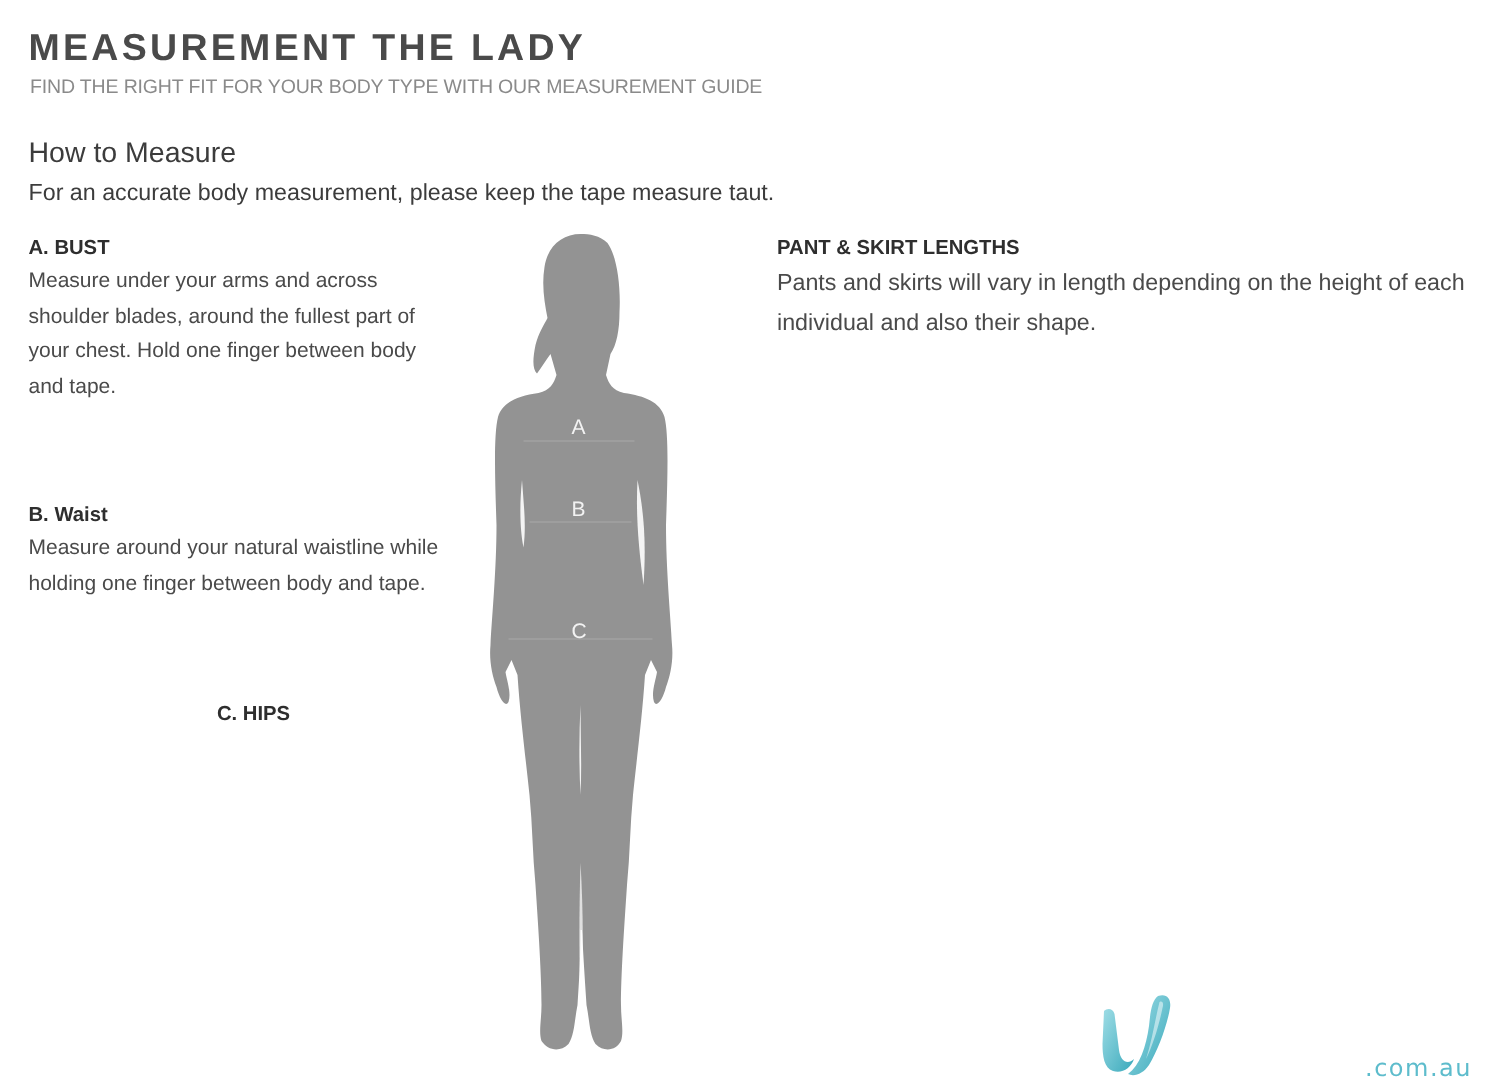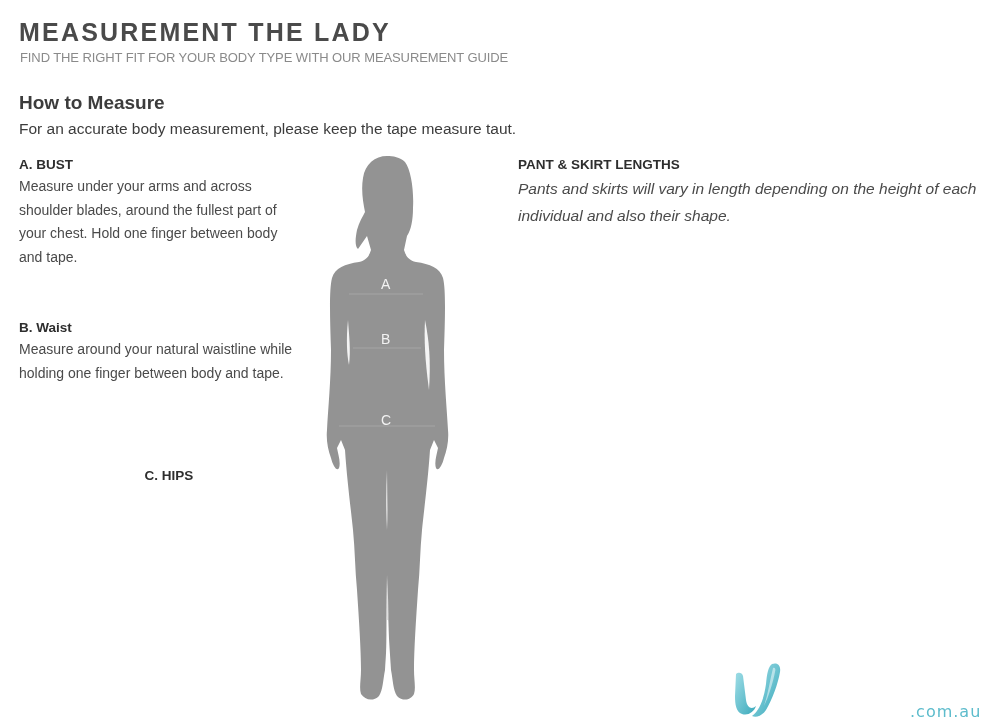--- a/index.html
+++ b/index.html
@@ -2,21 +2,21 @@
 <html><head>
 <meta charset="utf-8">
 <style>
   html, body { margin:0; padding:0; background:#ffffff; }
   body { width:1000px; height:728px; position:relative; overflow:hidden;
          font-family:"DejaVu Sans", "Liberation Sans", sans-serif; color:#3a3a3a; }
   .title { position:absolute; left:19px; top:18px; font-family:"Liberation Sans", sans-serif;
            font-weight:bold; font-size:25px; letter-spacing:2.2px; color:#4a4a4a; }
   .subtitle { position:absolute; left:20px; top:50px; font-family:"Liberation Sans", sans-serif;
               font-size:13px; color:#8a8a8a; letter-spacing:-0.1px;text-align:center; }
-  .h2 { position:absolute; left:19px; top:92px; font-size:19px; font-family:"Liberation Sans", sans-serif; color:#3c3c3c;font-weight:bold; }
+  .h2 { position:absolute; left:19px; top:92px; font-size:19px; font-family:"Liberation Sans", sans-serif; color:#3c3c3c; }
   .intro { position:absolute; left:19px; top:120px; font-size:15.5px; font-family:"Liberation Sans", sans-serif; color:#3c3c3c; }
   .sec { position:absolute; left:19px; width:300px; font-family:"Liberation Sans", sans-serif; }
   .sec .head { font-weight:bold; font-size:13.5px; color:#2e2e2e; margin-bottom:3px; }
   .sec .body { font-size:14px; line-height:23.5px; color:#4a4a4a; }
   .sec.right { left:518px; width:480px; }
   .sec.right .body { font-size:15.5px; line-height:27px; }
   .figure { position:absolute; left:325px; top:150px; width:125px; height:560px; }
   .logo { position:absolute; left:732px; top:660px; width:52px; height:60px; }
   .domain { position:absolute; left:910px; top:702px; font-size:16px; color:#5dbccc;
             font-family:"DejaVu Sans", sans-serif; letter-spacing:1px; }
@@ -29,32 +29,32 @@
 <div class="subtitle">FIND THE RIGHT FIT FOR YOUR BODY TYPE WITH OUR MEASUREMENT GUIDE</div>
 
 <div class="h2">How to Measure</div>
 <div class="intro">For an accurate body measurement, please keep the tape measure taut.</div>
 
 <div class="sec" style="top:157px;">
   <div class="head">A. BUST</div>
   <div class="body" style="width:275px;">Measure under your arms and across shoulder blades, around the fullest part of your chest. Hold one finger between body and tape.</div>
 </div>
 
-<div class="sec" style="top:320px;">
+<div class="sec" style="top:335px;">
   <div class="head">B. Waist</div>
   <div class="body" style="width:275px;">Measure around your natural waistline while holding one finger between body and tape.</div>
 </div>
 
 <div class="sec" style="top:468px;text-align:center;">
   <div class="head">C. HIPS</div>
 </div>
 
 <div class="sec right" style="top:157px;">
   <div class="head">PANT &amp; SKIRT LENGTHS</div>
-  <div class="body" style="width:470px;font-style:italic;">Pants and skirts will vary in length depending on the height of each individual and also their shape.</div>
+  <div class="body" style="width:470px;">Pants and skirts will vary in length depending on the height of each individual and also their shape.</div>
 </div>
 
 <svg class="figure" viewBox="0 0 125 560">
   <path fill="#939393" d="
     M62,6 C50,6 40,14 38,28 C36,40 38,52 40,62 C38,66 34,72 32,80 C30,90 30,96 33,99
     C36,95 39,90 42,86 L46,100 C44,106 42,110 34,112 C20,114 10,118 7,128
     C4,140 5,170 6,200 C6,230 3,260 2,280 C1,290 3,300 6,308 C8,316 12,322 14,318
     C16,312 13,304 12,298 L16,290 L20,300 C22,330 26,360 28,380
     C30,400 30,420 32,440 C34,470 36,500 36,520 C36,530 34,538 36,544
     C40,550 48,552 54,546 C58,540 58,530 60,520 C61,505 62,490 62,470

